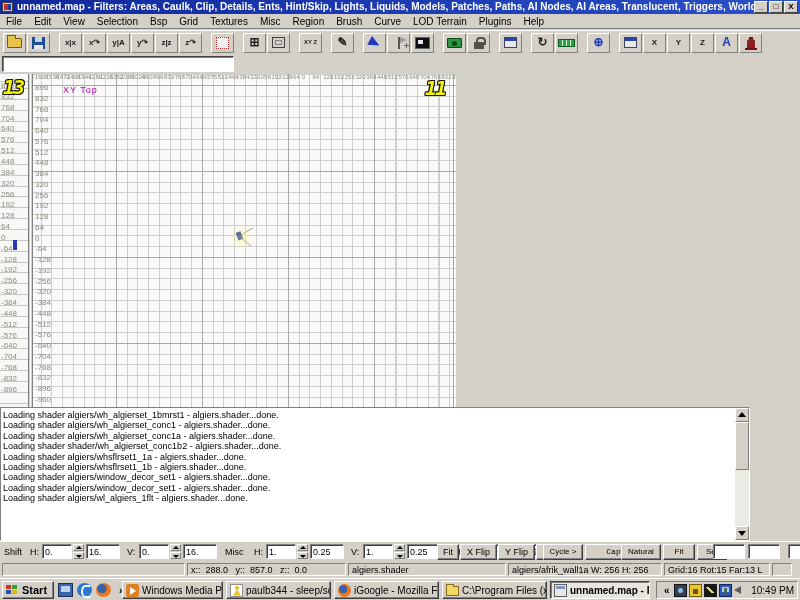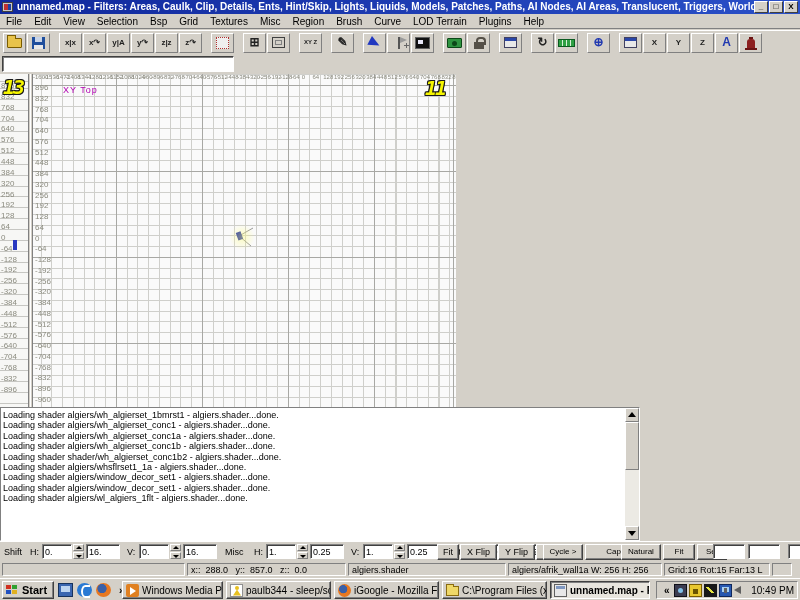--- a/index.html
+++ b/index.html
@@ -111,21 +111,21 @@
     border-top:1px solid #fff; border-bottom:1px solid #808080; }
   #texview { position:absolute; left:0; top:209px; width:343px; height:124px; background:#828282;
     border-left:1px solid #606060; }
   #tex-swatch { position:absolute; left:1px; top:2px; width:212px; height:112px;
     border:4px solid #c02c24; outline:1px solid #47100c; background:#c7b9a6; }
   #tex-noise { width:100%; height:100%; display:block; }
   #tex-bottom-strip { position:absolute; left:0; top:116px; width:343px; height:6px; background:#b2b2ae;
     border-top:1px solid #90908c; }
 
   
-  #console { position:absolute; left:0; top:407px; width:640px; height:134px; background:#fff;
+  #console { position:absolute; left:0; top:407px; width:750px; height:134px; background:#fff;
     border:1px solid; border-color:#808080 #fff #fff #808080; }
   #console-lines { position:absolute; left:2px; top:2px; width:780px; }
   .console-line { font-size:9px; line-height:10.4px; color:#000; white-space:nowrap; }
   #console-scroll { position:absolute; right:0; top:0; width:14px; height:132px; background:#eceae4; }
   .scroll-btn { position:absolute; left:0; width:14px; height:14px; background:#d4d0c8;
     border:1px solid; border-color:#fff #808080 #808080 #fff; }
   .arrow-up { width:0; height:0; border-left:4px solid transparent; border-right:4px solid transparent;
     border-bottom:5px solid #000; margin:3px auto; }
   .arrow-dn { width:0; height:0; border-left:4px solid transparent; border-right:4px solid transparent;
     border-top:5px solid #000; margin:4px auto; }
@@ -444,23 +444,23 @@
   </div>
   <span class="winnum" style="left:425px; top:4px;">11</span>
 
 </div>
 
 <div id="console">
   <div id="console-lines">
       <div class="console-line">Loading shader algiers/wh_algierset_1bmrst1 - algiers.shader...done.</div>
       <div class="console-line">Loading shader algiers/wh_algierset_conc1 - algiers.shader...done.</div>
       <div class="console-line">Loading shader algiers/wh_algierset_conc1a - algiers.shader...done.</div>
-      <div class="console-line">Loading shader algiers/wh_algierset_conc1b - algiers.shader...done.</div>
       <div class="console-line">Loading shader shader/wh_algierset_conc1b2 - algiers.shader...done.</div>
       <div class="console-line">Loading shader algiers/whsflrset1_1a - algiers.shader...done.</div>
+      <div class="console-line">Loading shader algiers/whsflrset1_1b - algiers.shader...done.</div>
       <div class="console-line">Loading shader algiers/window_decor_set1 - algiers.shader...done.</div>
       <div class="console-line">Loading shader algiers/window_decor_set1 - algiers.shader...done.</div>
       <div class="console-line">Loading shader algiers/wl_algiers_1flt - algiers.shader...done.</div>
     </div>
   <div id="console-scroll">
     <div class="scroll-btn" style="top:0;">
       <div class="arrow-up"></div>
     </div>
     <div id="scroll-thumb"></div>
     <div class="scroll-btn" style="bottom:0;">
@@ -528,21 +528,21 @@
   </div>
   <input class="sb-input" style="left: 524px; width: 32px;" readonly="" value="15.">
   <div id="fit-buttons">
       <div class="sb-btn" style="left: 437px; width: 22px;">Fit</div>
       <div class="sb-btn" style="left: 460px; width: 37px;">X Flip</div>
       <div class="sb-btn" style="left: 498px; width: 37px;">Y Flip</div>
       <div class="sb-btn" style="left: 536px; width: 35px;">Rand</div>
     </div>
   <div id="patch-buttons">
       <div class="sb-btn" style="left: 543px; width: 40px; font-size: 8px;">Cycle &gt;</div>
-      <div class="sb-btn" style="left: 585px; width: 57px; font-size: 8px;">Cap</div>
+      <div class="sb-btn" style="left: 585px; width: 57px; font-size: 8px; font-family: Liberation Mono, monospace;">Cap</div>
       <div class="sb-btn" style="left: 621px; width: 40px; font-size: 8px;">Natural</div>
       <div class="sb-btn" style="left: 663px; width: 32px; font-size: 8px;">Fit</div>
       <div class="sb-btn" style="left: 697px; width: 30px; font-size: 8px;">Set</div>
     </div>
   <input class="sb-input" style="left: 713px; width: 32px;" readonly="" value="">
   <input class="sb-input" style="left: 748px; width: 32px;" readonly="" value="">
   <input class="sb-input" style="left: 788px; width: 20px;" readonly="" value="">
 </div>
 
 <div id="statusbar">

